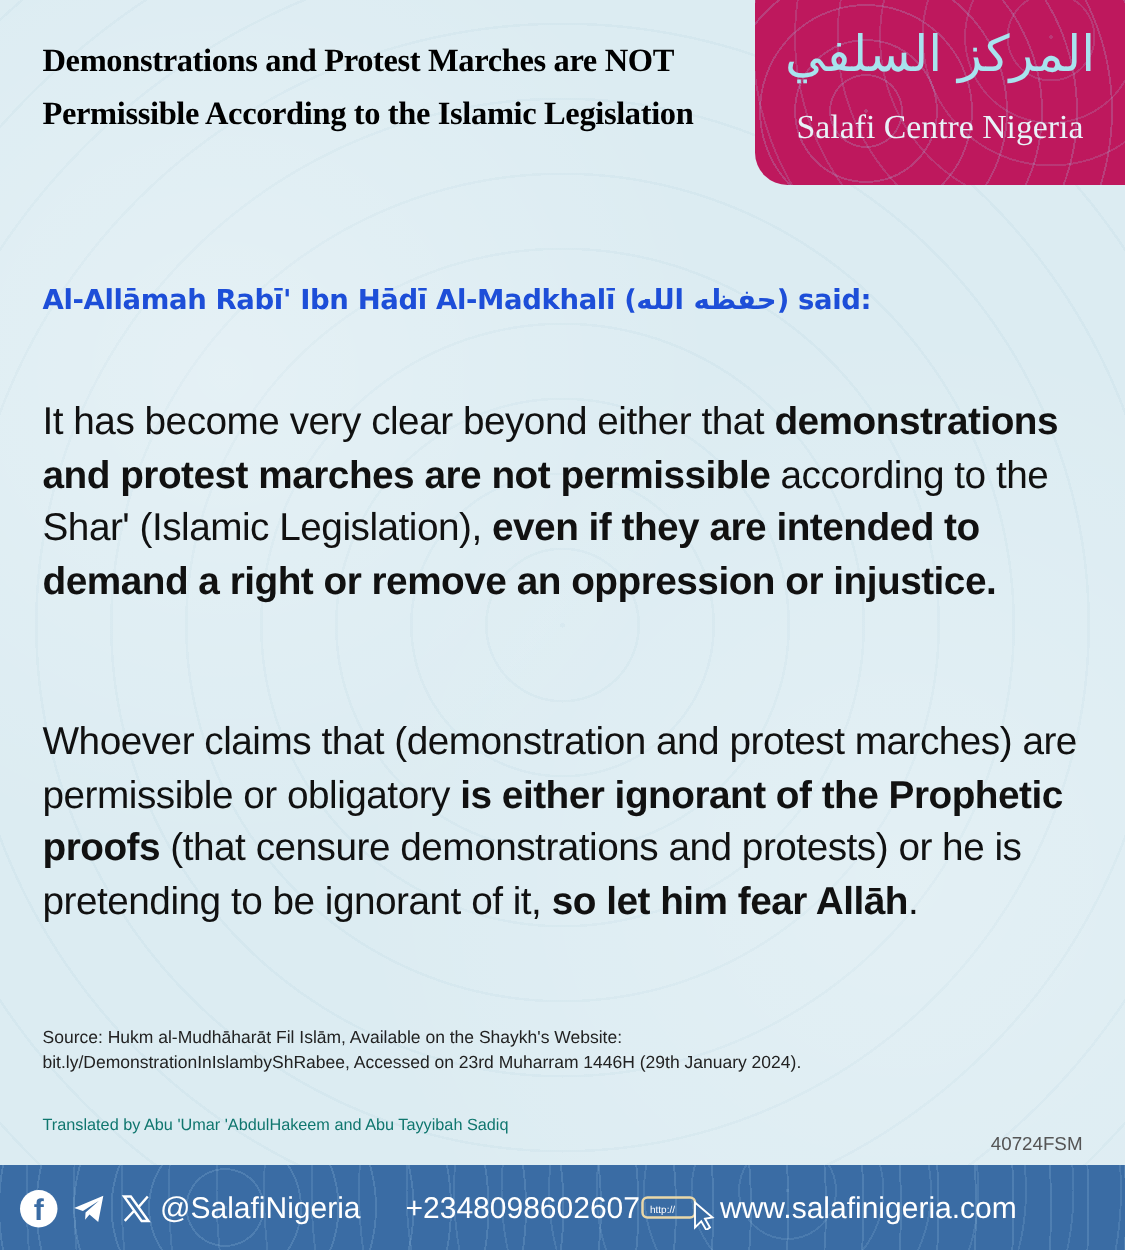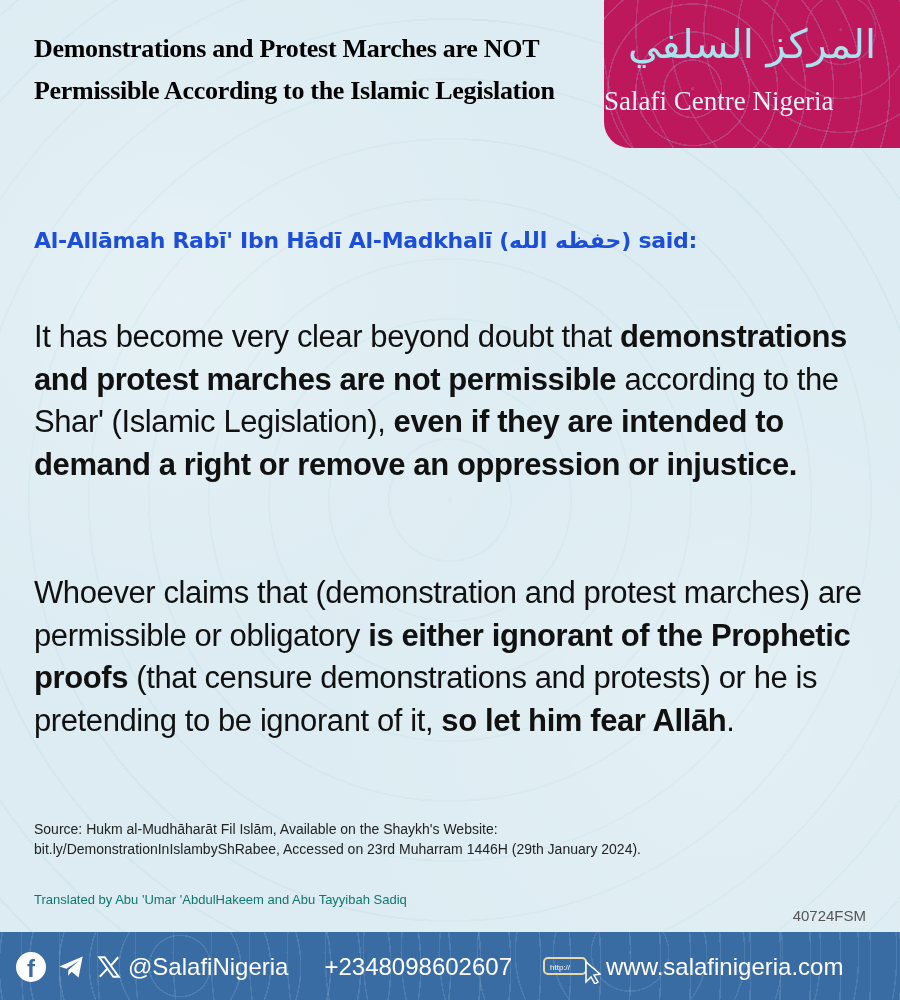--- a/index.html
+++ b/index.html
@@ -42,20 +42,21 @@
   .logo-arabic {
     position: absolute; left: 0; right: 0; top: 18px;
     text-align: center;
     font-family: "DejaVu Sans", sans-serif;
     font-size: 40px; line-height: 52px;
     color: #a8e3ee;
     direction: rtl;
   }
   .logo-english {
     position: absolute; left: 0; right: 0; top: 84px;
+    text-align: center;
     font-family: "Liberation Serif", serif;
     font-size: 27px; line-height: 34px;
     color: #e8f2f8;
   }
   .attribution {
     position: absolute; left: 34px; top: 226px; width: 840px;
     font-family: "DejaVu Sans", sans-serif;
     font-weight: bold;
     font-size: 22px; line-height: 30px;
     color: #1d4ed8;
@@ -107,40 +108,40 @@
   .ficon { display: inline-flex; align-items: center; justify-content: center; }
   .fb {
     width: 30px; height: 30px; border-radius: 50%; background: #fff;
     color: #3a6ca4; font-weight: bold; font-size: 24px; line-height: 30px;
     font-family: "Liberation Sans", sans-serif;
     margin-right: 10px; padding-top: 3px;
   }
   .tg { width: 30px; height: 28px; margin-right: 10px; }
   .xicon { width: 26px; height: 26px; margin-right: 6px; }
   .handle { margin-right: 36px; text-align: right; }
-  .phone { margin-right: 30px; }
+  .phone { }
   .http-icon { width: 62px; height: 34px; margin-right: 2px; }
   .website { }
 </style>
 </head>
 <body>
 
 <div class="bg-pattern"></div>
 
 <h1 class="title">Demonstrations and Protest Marches are NOT Permissible According to the Islamic Legislation</h1>
 
 <div class="logo-box">
   <div class="logo-pattern"></div>
   <div class="logo-arabic">المركز السلفي</div>
   <div class="logo-english">Salafi Centre Nigeria</div>
 </div>
 
 <div class="attribution">Al-Allāmah Rabī' Ibn Hādī Al-Madkhalī (حفظه الله) said:</div>
 
-<p class="para p1"><span>It has become very clear beyond doubt that </span><b>demonstrations and protest marches are not permissible</b><span> according to the Shar' (Islamic Legislation), </span><b>even if they are intended to demand a right or remove an oppression or injustice.</b></p>
+<p class="para p1"><span>It has become very clear beyond either that </span><b>demonstrations and protest marches are not permissible</b><span> according to the Shar' (Islamic Legislation), </span><b>even if they are intended to demand a right or remove an oppression or injustice.</b></p>
 
 <p class="para p2"><span>Whoever claims that (demonstration and protest marches) are permissible or obligatory </span><b>is either ignorant of the Prophetic proofs</b><span> (that censure demonstrations and protests) or he is pretending to be ignorant of it, </span><b>so let him fear Allāh</b><span>.</span></p>
 
 <div class="source">
   <div>Source: Hukm al-Mudhāharāt Fil Islām,  Available on the Shaykh's Website:</div>
   <div>bit.ly/DemonstrationInIslambyShRabee, Accessed on 23rd Muharram 1446H (29th January 2024).</div>
 </div>
 
 <div class="translated">Translated by Abu 'Umar 'AbdulHakeem and Abu Tayyibah Sadiq</div>
 <div class="code">40724FSM</div>

